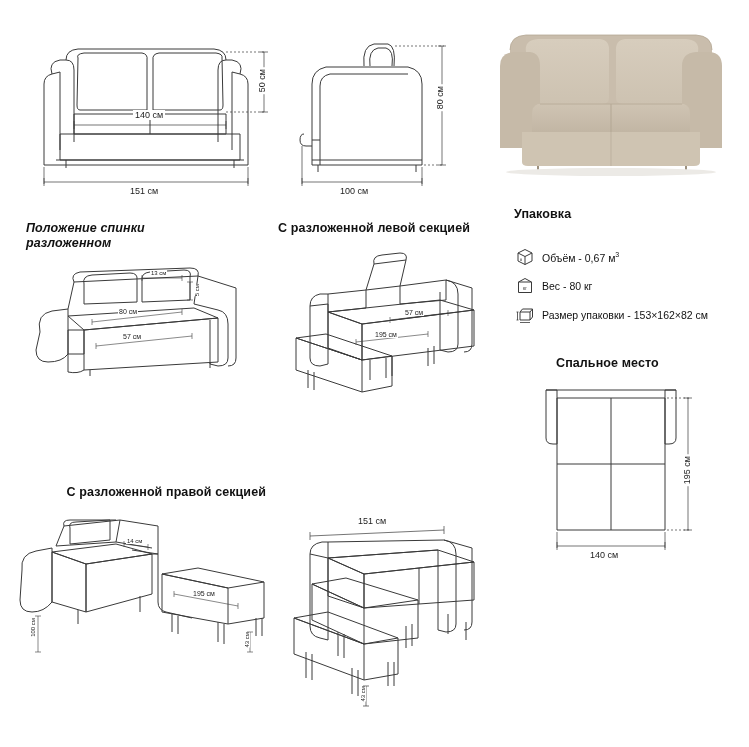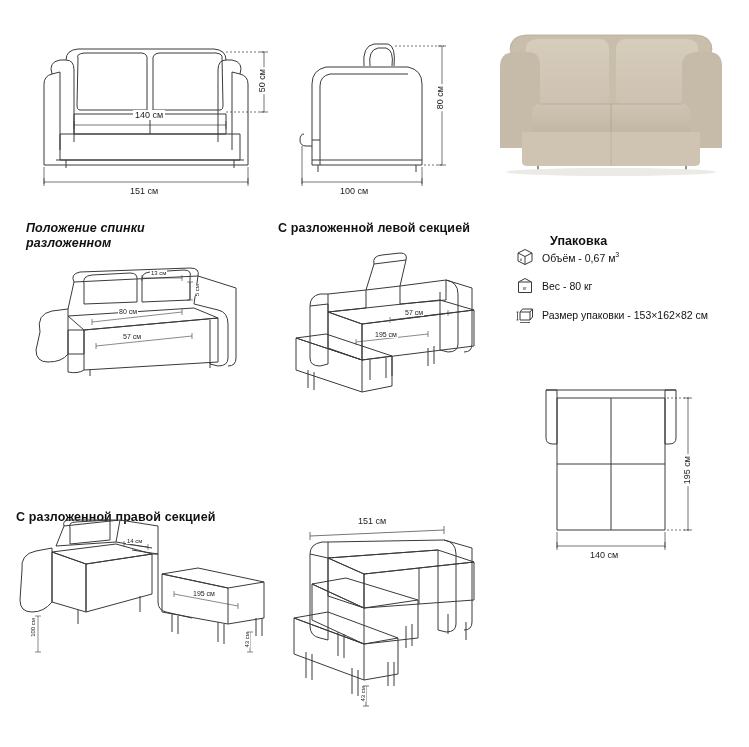--- a/index.html
+++ b/index.html
@@ -163,21 +163,21 @@
         <path d="M48 84 L190 84"></path>
       </g>
     </svg>
   </div>
 
   <div class="blk title" style="left:26px;top:221px;width:240px;font-style:italic;">
     <div>Положение спинки</div>
     <div>разложенном</div>
   </div>
   <div class="blk title" style="left:278px;top:221px;width:240px;">С разложенной  левой секцией</div>
-  <div class="blk title" style="left:514px;top:234px;width:200px;margin-left:36px;">Упаковка</div>
+  <div class="blk title" style="left:514px;top:207px;width:200px;">Упаковка</div>
 
   <div class="blk" style="left:22px;top:258px;width:250px;height:125px;">
     <svg width="250" height="125" viewBox="0 0 250 125">
       <g fill="none" stroke="#3a3a3a" stroke-width="1">
 
         <path d="M18 74 Q14 56 30 53 L46 51 L46 96 Q40 104 26 104 Q14 104 14 92 Z"></path>
         <path d="M46 51 L52 24 L176 18 L172 46"></path>
         <path d="M52 24 Q48 16 58 14 L168 10 Q178 10 176 18"></path>
         <path d="M176 18 L214 30 L214 84"></path>
         <path d="M172 46 L196 52"></path>
@@ -307,20 +307,21 @@
             <path d="M1.5 6 L1.5 14" stroke-width="0.8"></path>
             <path d="M0.5 6 L2.5 6 M0.5 14 L2.5 14" stroke-width="0.8"></path>
             <path d="M4 16.5 L14 16.5" stroke-width="0.8"></path>
           </g>
         </svg>
       </span>
       <span class="pack-txt">Размер упаковки - 153×162×82 см</span>
     </div>
   </div>
 
+  <div class="blk title" style="left:556px;top:356px;width:180px;">Спальное место</div>
 
   <div class="blk" style="left:524px;top:378px;width:200px;height:185px;">
     <svg width="200" height="185" viewBox="0 0 200 185">
       <g fill="none" stroke="#3a3a3a" stroke-width="1">
 
         <path d="M22 12 L22 60 Q22 66 29 66 L33 66 L33 12 Z"></path>
         <path d="M152 12 L152 60 Q152 66 145 66 L141 66 L141 12 Z"></path>
         <path d="M22 12 L152 12"></path>
 
         <path d="M33 20 L141 20 L141 152 L33 152 Z"></path>
@@ -338,21 +339,21 @@
         <path d="M33 164 L33 172"></path>
           <path d="M141 164 L141 172"></path>
         <path d="M33 154 L33 170"></path>
           <path d="M141 154 L141 170"></path>
       </g>
     </svg>
     <div class="dim vert" style="position:absolute;left:158px;top:76px;background:#fff;padding:2px 0;">195 см</div>
     <div class="dim" style="position:absolute;left:64px;top:172px;background:#fff;padding:0 2px;">140 см</div>
   </div>
 
-  <div class="blk title" style="left:16px;top:510px;width:250px;">С разложенной правой секцией</div>
+  <div class="blk title" style="left:16px;top:485px;width:250px;text-align:right;">С разложенной правой секцией</div>
 
   <div class="blk" style="left:12px;top:520px;width:262px;height:170px;">
     <svg width="262" height="170" viewBox="0 0 262 170">
       <g fill="none" stroke="#3a3a3a" stroke-width="1">
 
         <path d="M10 50 Q8 34 24 31 L40 28 L40 82 Q32 92 20 92 Q8 92 8 80 Z"></path>
 
         <path d="M44 26 L52 6 L108 0 L104 22 Z"></path>
         <path d="M52 6 Q50 0 58 0 L104 0"></path>
         <path d="M58 8 Q56 2 64 2 L98 0 L98 20 L58 24 Z"></path>

